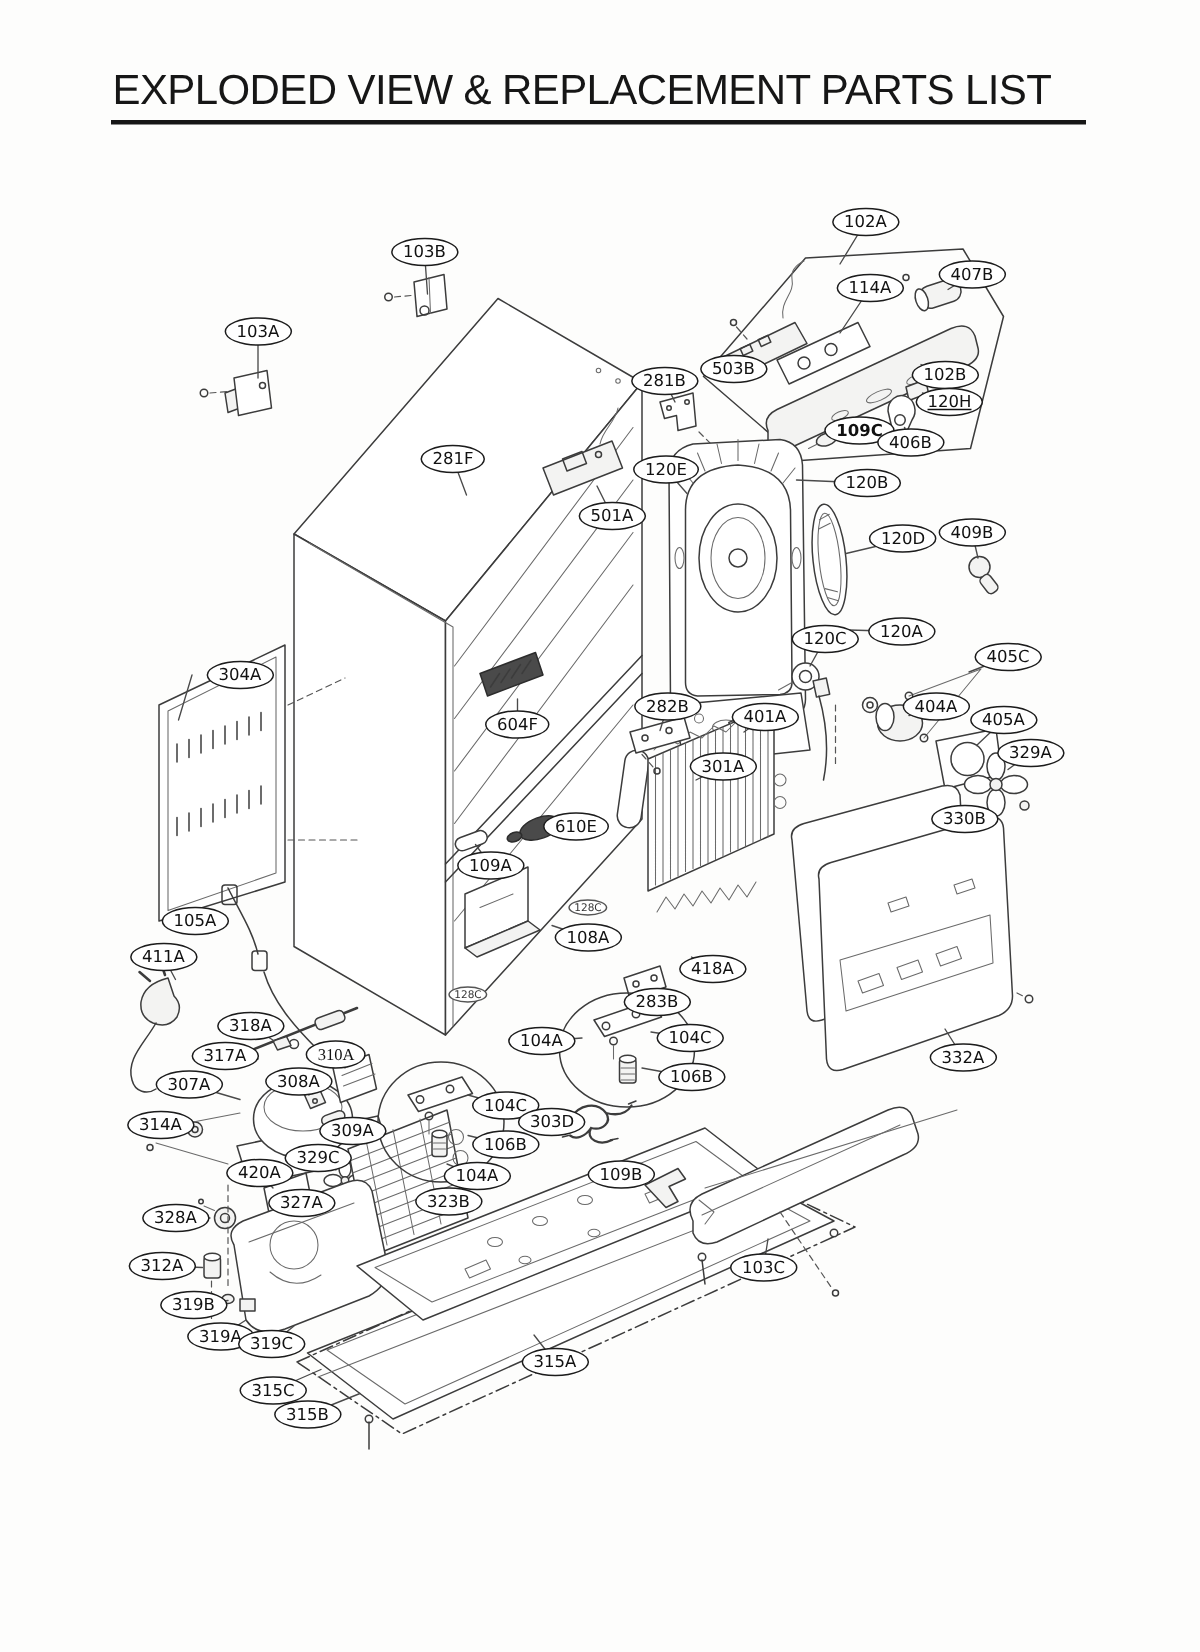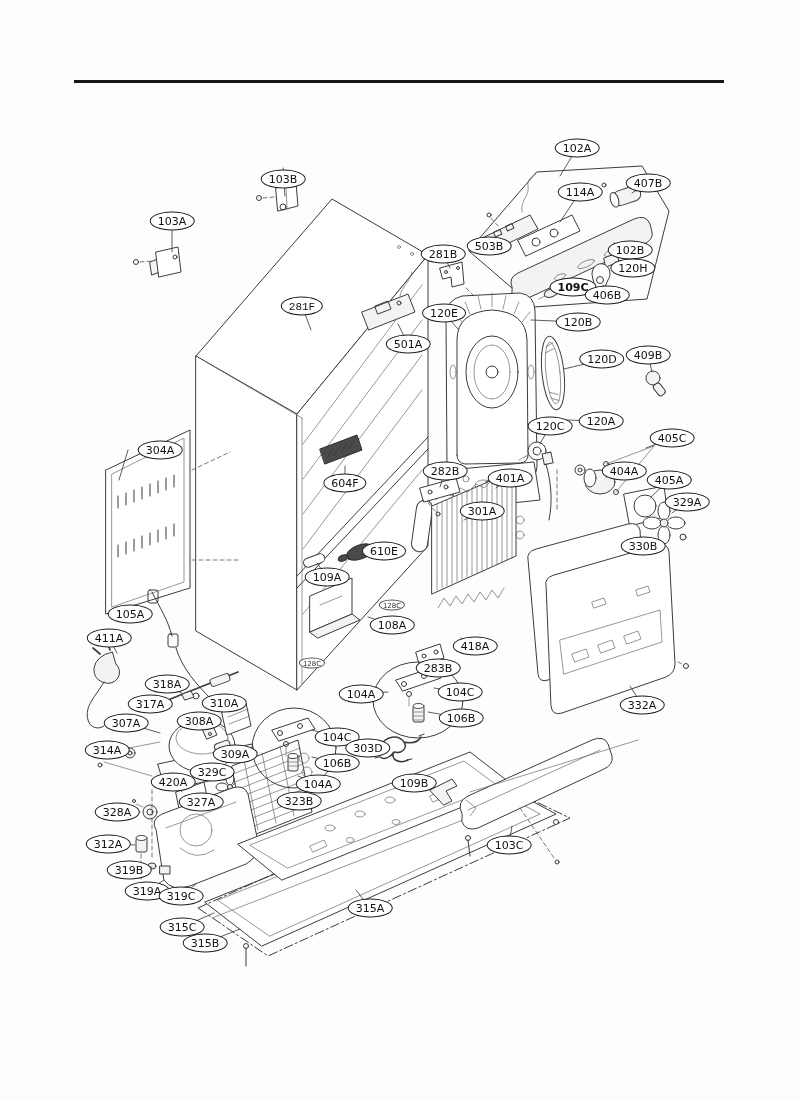--- a/index.html
+++ b/index.html
@@ -27,20 +27,21 @@
       line-height:18px;text-align:center;padding:0 7px;box-sizing:border-box;
       background:#ffffff;border:1.4px solid #1c1c1c;border-radius:50%;
       font-family:"DejaVu Sans",sans-serif;font-size:11px;color:#111;white-space:nowrap;z-index:3;}
   .part-label.small{min-width:24px;height:11px;line-height:10px;font-size:7px;
       padding:0 3px;border-width:1px;color:#333;border-color:#555;}
 </style>
 </head>
 <body>
 
 <div class="page">
+  <h1 class="page-title">EXPLODED VIEW &amp; REPLACEMENT PARTS LIST</h1>
   <div class="title-rule"></div>
 
   <div class="diagram">
     <svg class="art" width="800" height="1006" viewBox="0 95 800 1006">
 
       <g>
         <path class="fw" d="M196,356 L332,199 L428,255 L297,414 Z"></path>
         <path class="fw" d="M196,356 L297,414 L297,690 L196,631 Z"></path>
         <path class="fw" d="M297,414 L428,255 L428,546 L297,690 Z"></path>
         <path class="thin" d="M206,362 L302,418 M302,418 L302,684"></path>
@@ -396,32 +397,32 @@
           <line x1="129" y1="870" x2="152" y2="867"></line>
           <line x1="147" y1="891" x2="164" y2="880"></line>
           <line x1="181" y1="896" x2="196" y2="884"></line>
           <line x1="370" y1="908" x2="356" y2="890"></line>
           <line x1="182" y1="927" x2="214" y2="913"></line>
           <line x1="205" y1="943" x2="240" y2="929"></line>
         </g>
     </svg>
 
     <div id="labels-layer">
-        <div class="part-label" style="left: 283px; top: 84px;">103B</div>
+        <div class="part-label" style="left: 283px; top: 73px;">103B</div>
         <div class="part-label" style="left: 577px; top: 53px;">102A</div>
         <div class="part-label" style="left: 648px; top: 88px;">407B</div>
         <div class="part-label" style="left: 580px; top: 97px;">114A</div>
         <div class="part-label" style="left: 172px; top: 126px;">103A</div>
         <div class="part-label" style="left: 489px; top: 151px;">503B</div>
         <div class="part-label" style="left: 443px; top: 159px;">281B</div>
         <div class="part-label" style="left: 630px; top: 155px;">102B</div>
-        <div class="part-label" style="left: 633px; top: 173px;">120H</div>
+        <div class="part-label" style="left: 633px; top: 173px; text-decoration: underline;">120H</div>
         <div class="part-label" style="left: 573px; top: 192px; font-weight: bold;">109C</div>
         <div class="part-label" style="left: 607px; top: 200px;">406B</div>
-        <div class="part-label" style="left: 302px; top: 211px; font-family: Liberation Mono, monospace;">281F</div>
+        <div class="part-label" style="left: 302px; top: 211px;">281F</div>
         <div class="part-label" style="left: 444px; top: 218px;">120E</div>
         <div class="part-label" style="left: 578px; top: 227px;">120B</div>
         <div class="part-label" style="left: 408px; top: 249px;">501A</div>
         <div class="part-label" style="left: 648px; top: 260px;">409B</div>
         <div class="part-label" style="left: 602px; top: 264px;">120D</div>
         <div class="part-label" style="left: 601px; top: 326px;">120A</div>
         <div class="part-label" style="left: 550px; top: 331px;">120C</div>
         <div class="part-label" style="left: 672px; top: 343px;">405C</div>
         <div class="part-label" style="left: 128px; top: 355px; margin-left: 32px;">304A</div>
         <div class="part-label" style="left: 445px; top: 376px;">282B</div>
@@ -438,21 +439,21 @@
         <div class="part-label" style="left: 130px; top: 519px;">105A</div>
         <div class="part-label" style="left: 392px; top: 530px;">108A</div>
         <div class="part-label" style="left: 109px; top: 543px;">411A</div>
         <div class="part-label" style="left: 475px; top: 551px;">418A</div>
         <div class="part-label small" style="left: 312px; top: 568px;">128C</div>
         <div class="part-label" style="left: 438px; top: 573px;">283B</div>
         <div class="part-label" style="left: 167px; top: 589px;">318A</div>
         <div class="part-label" style="left: 361px; top: 599px;">104A</div>
         <div class="part-label" style="left: 460px; top: 597px;">104C</div>
         <div class="part-label" style="left: 150px; top: 609px;">317A</div>
-        <div class="part-label" style="left: 224px; top: 608px;">310A</div>
+        <div class="part-label" style="left: 224px; top: 608px; font-family: Liberation Serif, serif;">310A</div>
         <div class="part-label" style="left: 126px; top: 628px;">307A</div>
         <div class="part-label" style="left: 199px; top: 626px;">308A</div>
         <div class="part-label" style="left: 642px; top: 610px;">332A</div>
         <div class="part-label" style="left: 461px; top: 623px;">106B</div>
         <div class="part-label" style="left: 337px; top: 642px;">104C</div>
         <div class="part-label" style="left: 107px; top: 655px;">314A</div>
         <div class="part-label" style="left: 368px; top: 653px;">303D</div>
         <div class="part-label" style="left: 235px; top: 659px;">309A</div>
         <div class="part-label" style="left: 337px; top: 668px;">106B</div>
         <div class="part-label" style="left: 212px; top: 677px;">329C</div>

